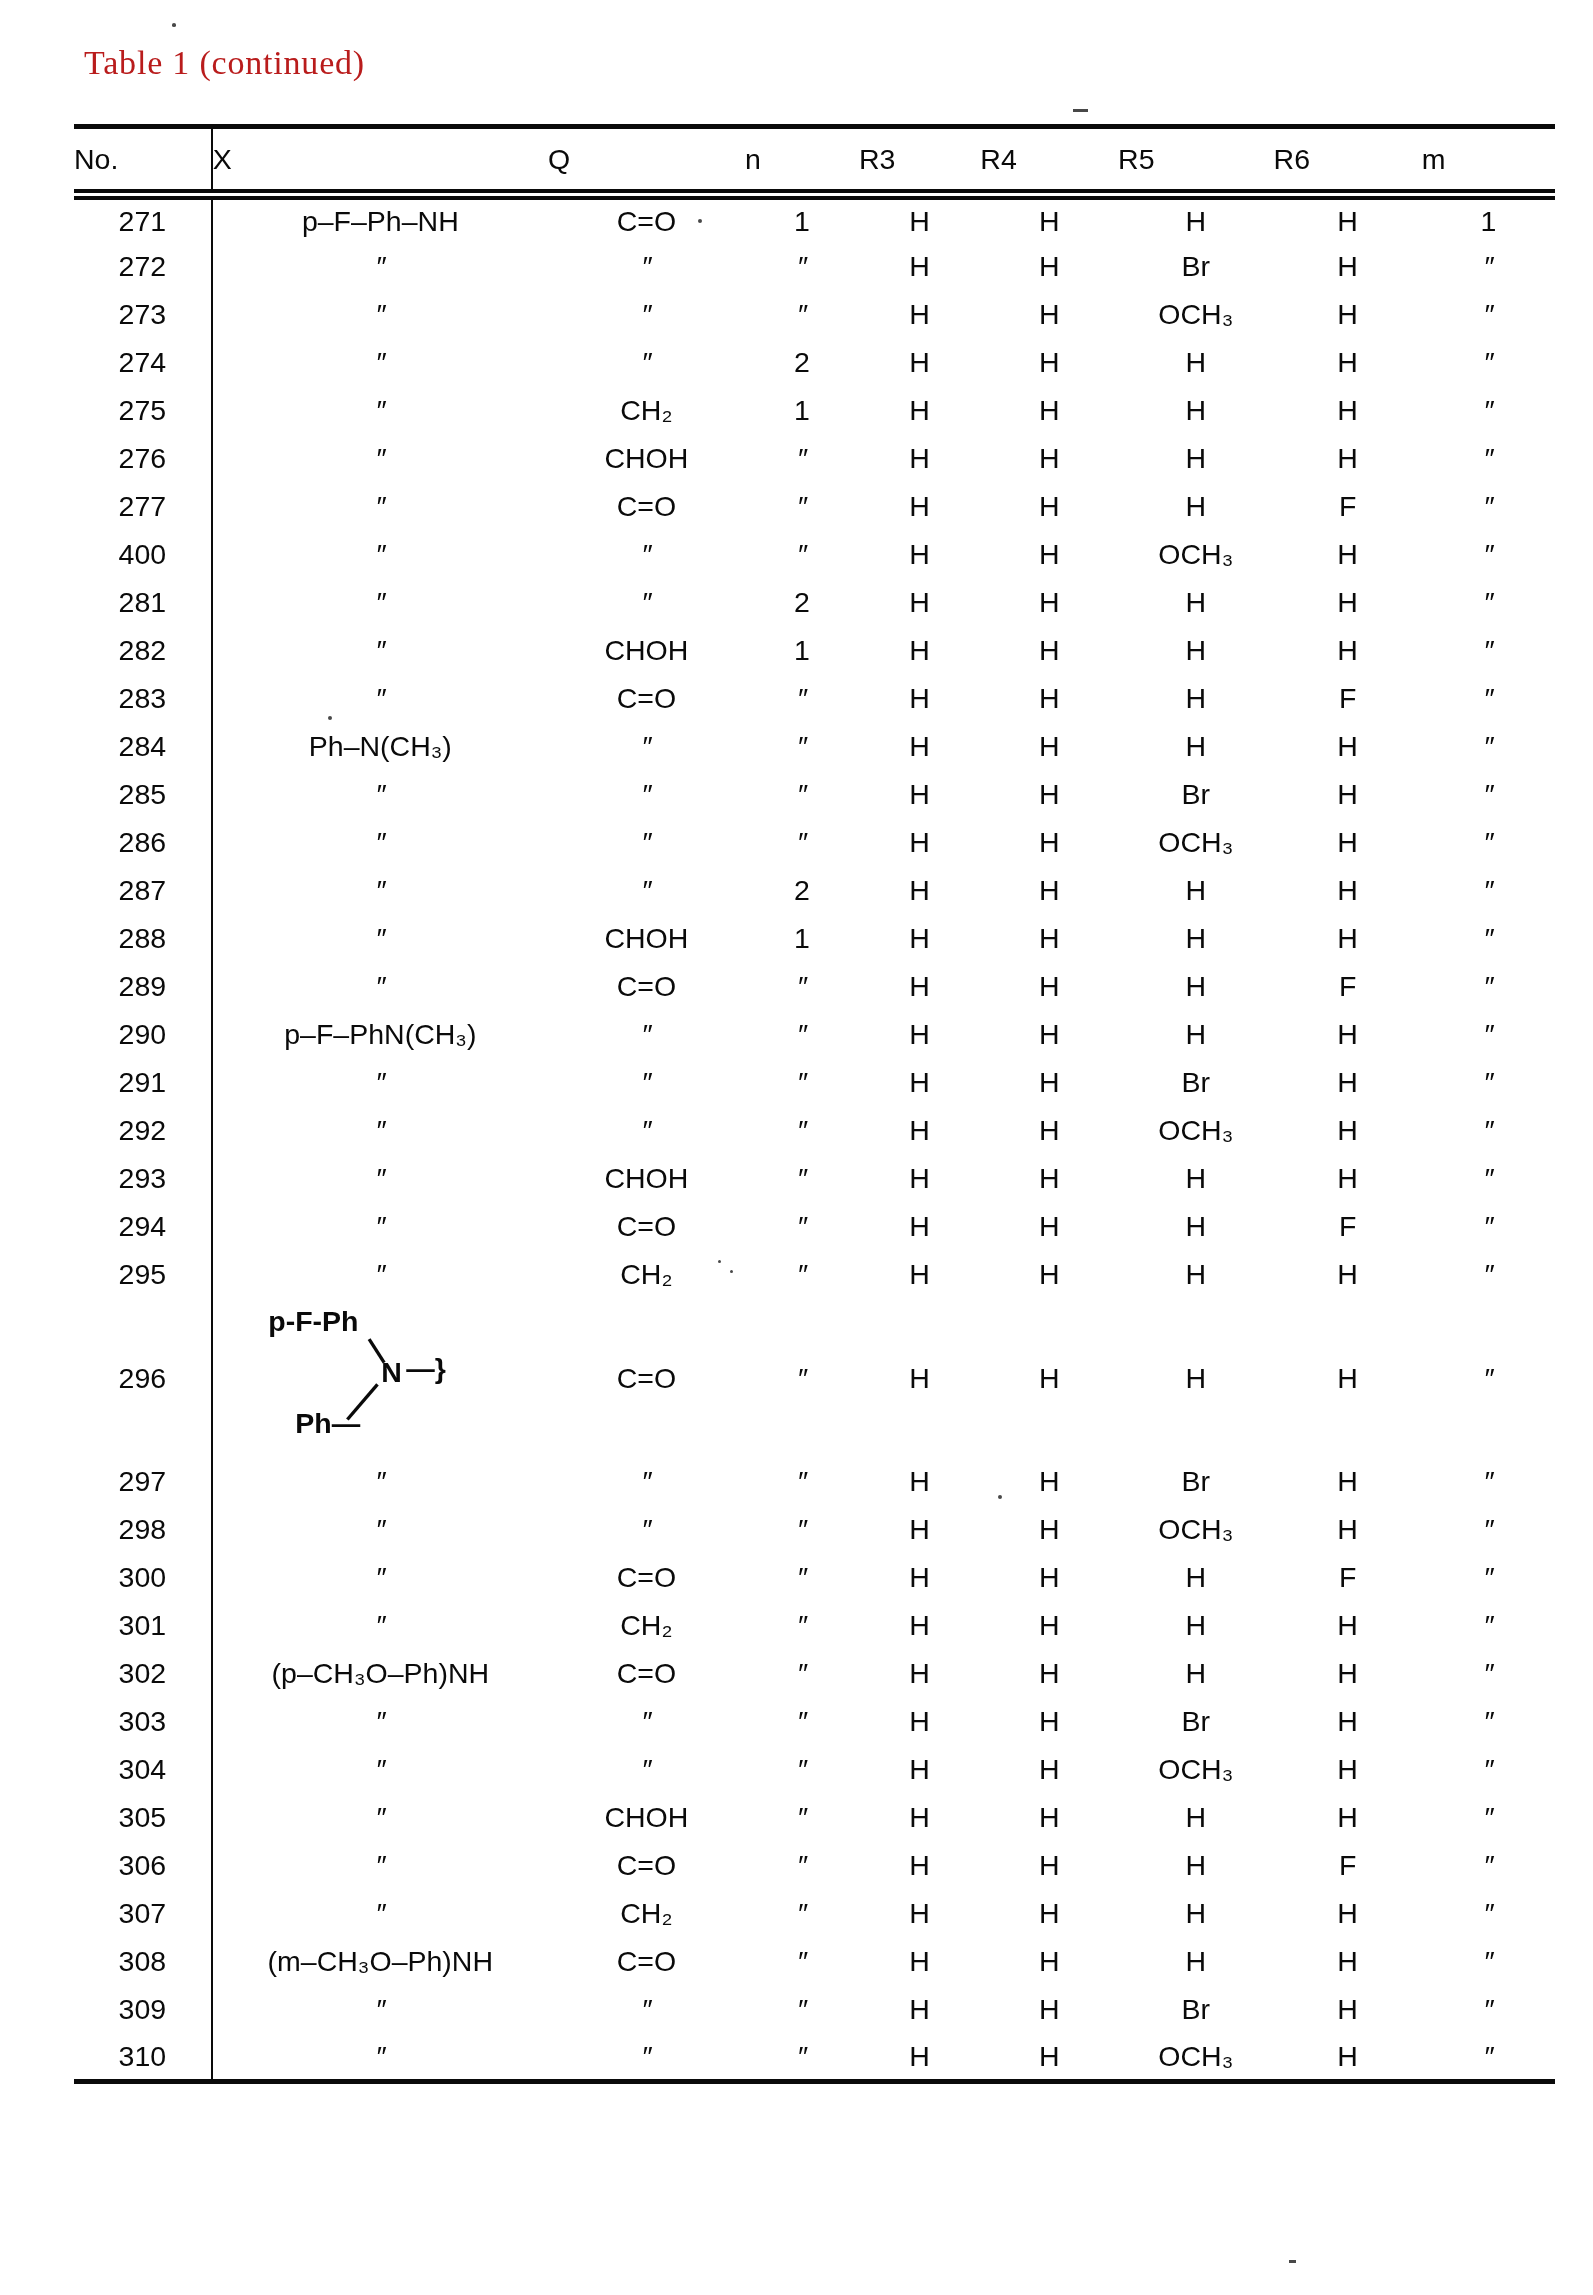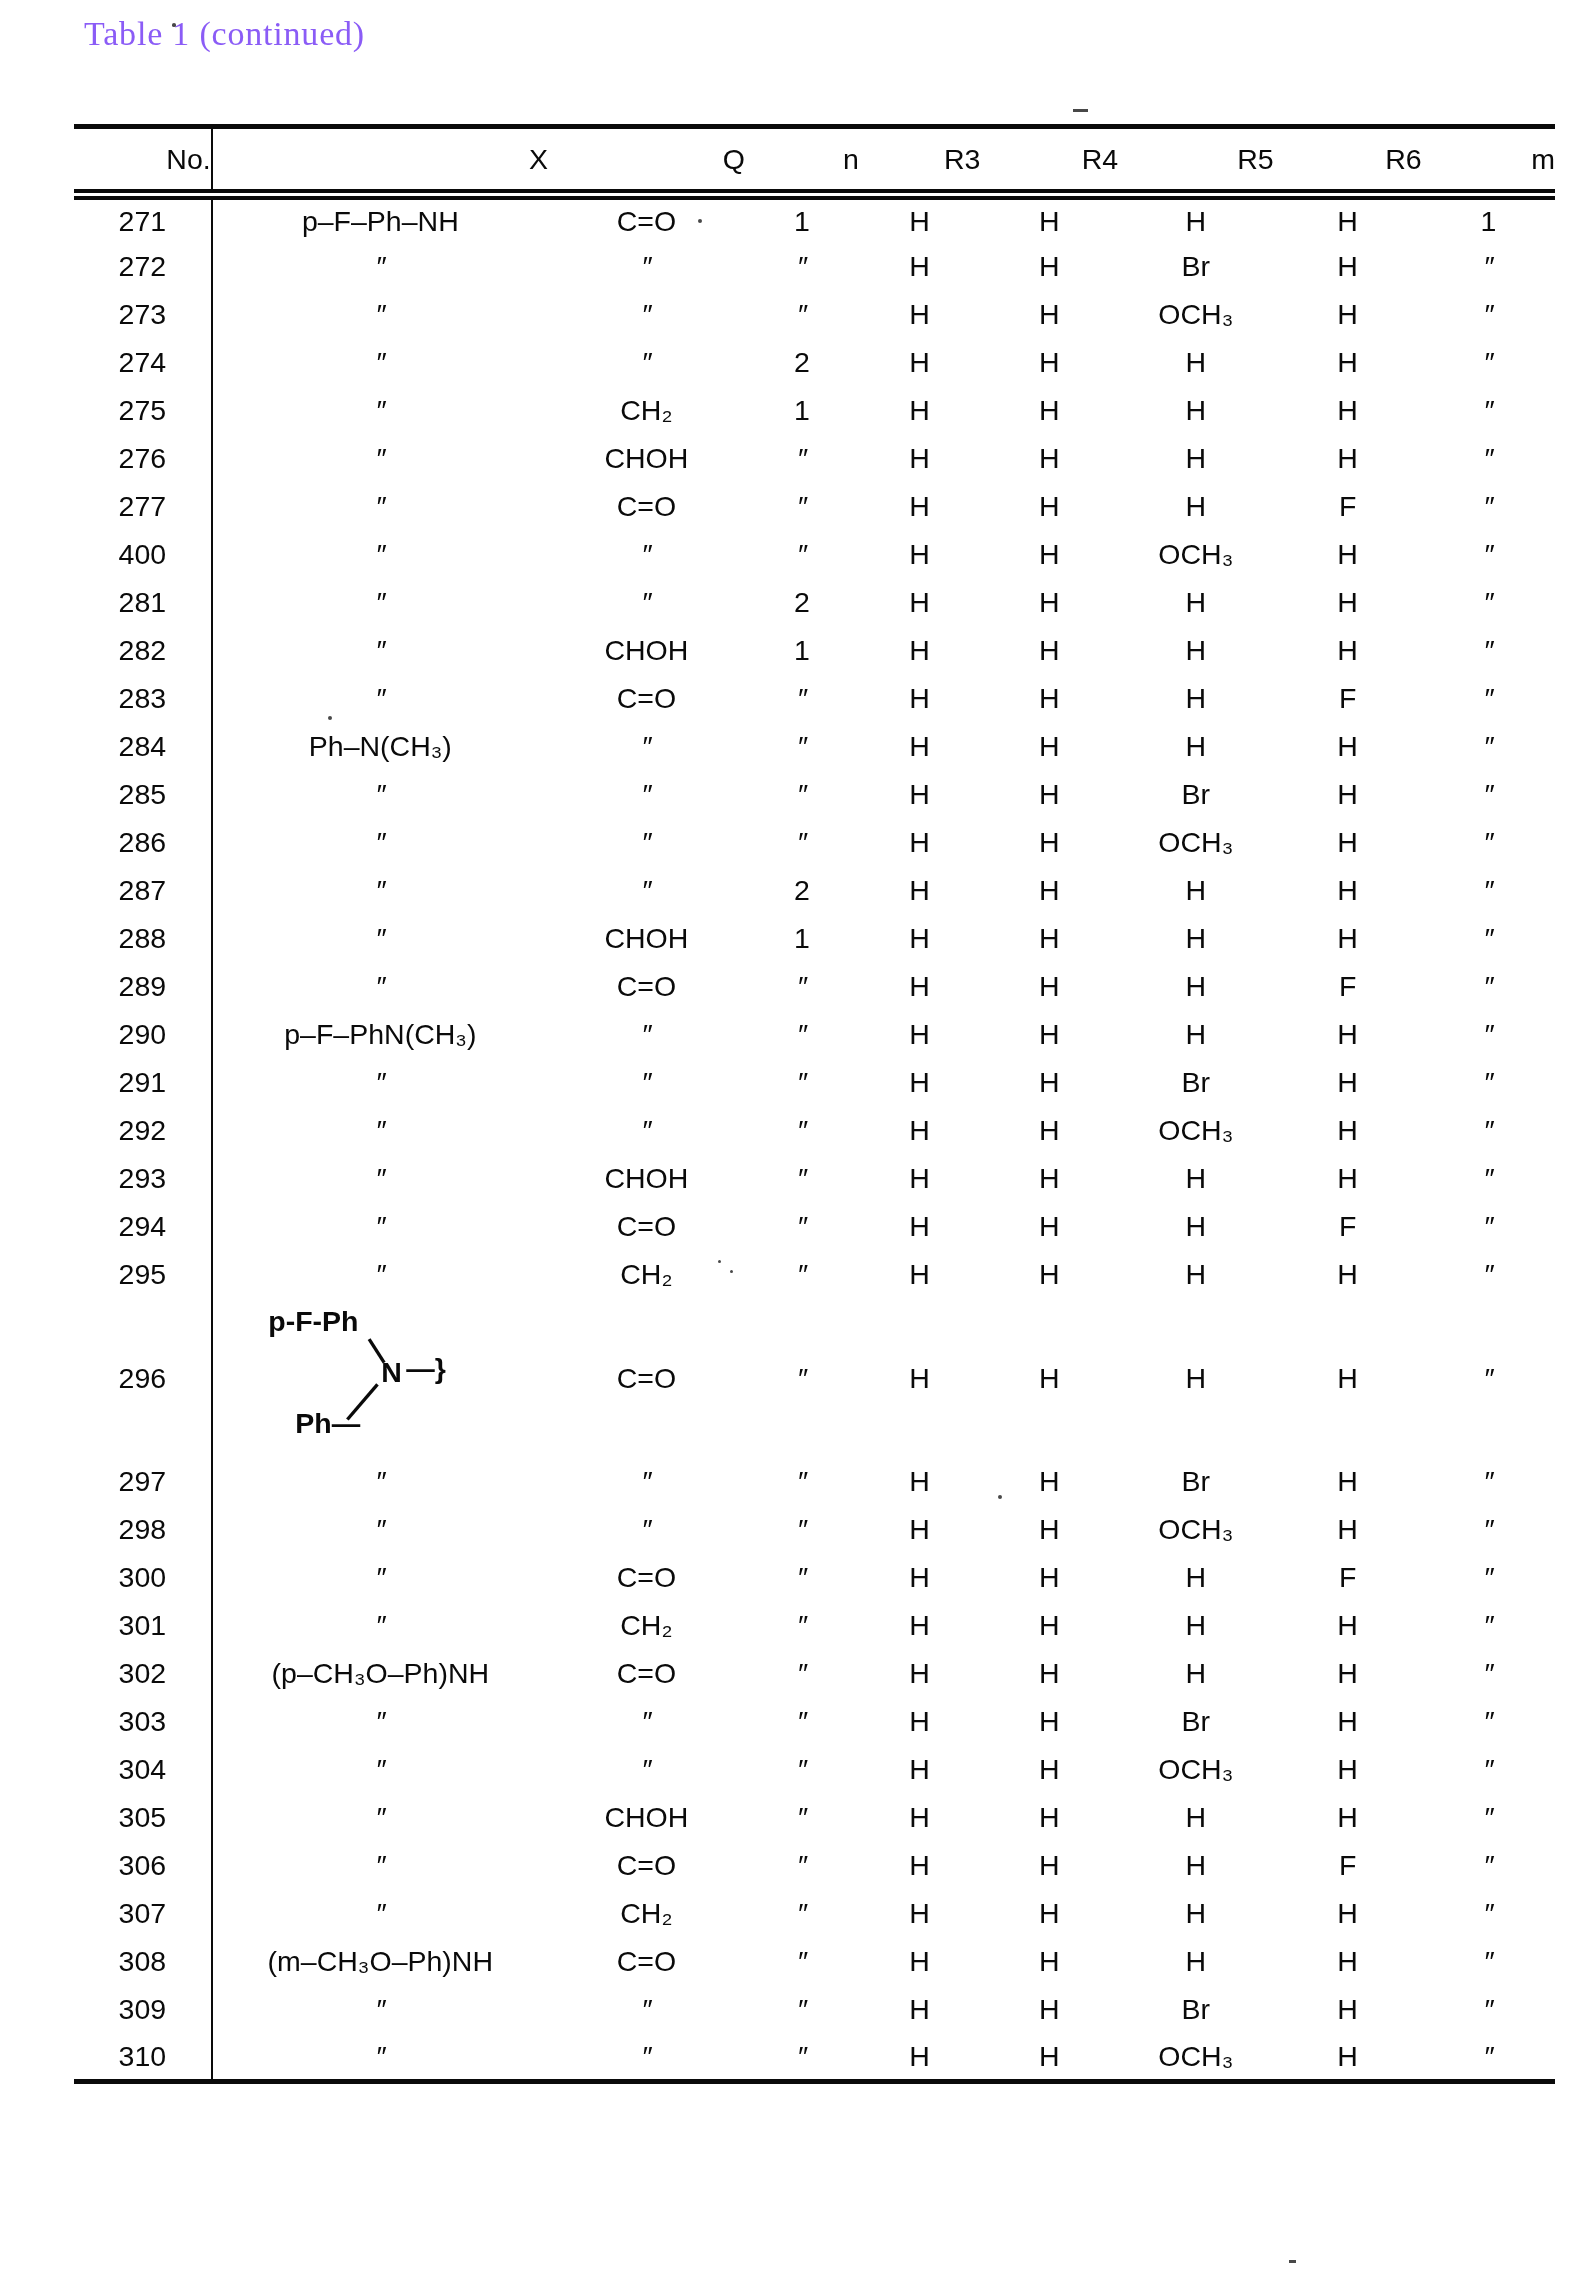--- a/index.html
+++ b/index.html
@@ -8,45 +8,45 @@
     width: 1593px;
     height: 2295px;
     background: #fff;
     color: #0a0a0a;
     font-family: "Liberation Sans", "DejaVu Sans", sans-serif;
     overflow: hidden;
   }
   .title {
     position: absolute;
     left: 84px;
-    top: 15px;
+    top: 44px;
     font-family: "Liberation Serif", "DejaVu Serif", serif;
     font-size: 34px;
     letter-spacing: 0.8px;
-    color: #8b5cf6;
+    color: #b91c1c;
   }
   .table-wrap {
     position: absolute;
     left: 74px;
     top: 124px;
     width: 1481px;
   }
   table.compound {
     width: 100%;
     border-collapse: collapse;
     table-layout: fixed;
     border-top: 5px solid #0a0a0a;
     border-bottom: 5px solid #0a0a0a;
   }
   table.compound th {
     font-weight: normal;
     font-size: 28.5px;
     height: 60px;
     vertical-align: middle;
-    text-align: right;
+    text-align: left;
     border-bottom: 11.7px double #0a0a0a;
     padding: 0;
   }
   table.compound td {
     font-size: 28.5px;
     text-align: center;
     vertical-align: middle;
     padding: 0;
     line-height: 1;
   }

